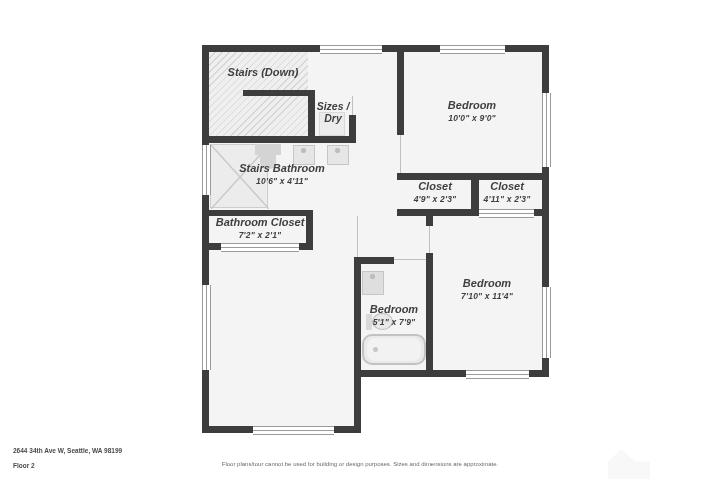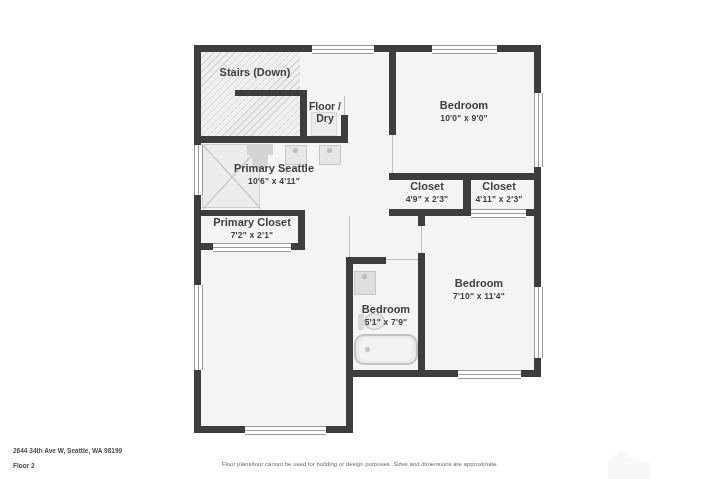--- a/index.html
+++ b/index.html
@@ -1,18 +1,18 @@
 <!DOCTYPE html>
 <html style="--wall: #3d3d3d; --room-fill: #f4f4f4; --label-text: #3f3f3f;"><head>
 <meta charset="utf-8">
 <style>
   html,body{margin:0;padding:0;background:#fff;}
   .stage{position:relative;width:720px;height:479px;background:#fff;overflow:hidden;
          font-family:"Liberation Sans",sans-serif;}
-  .plan{position:absolute;left:8px;top:0;width:700px;height:479px;}
+  .plan{position:absolute;left:16px;top:0;width:700px;height:479px;font-style:italic;}
   .fill{position:absolute;background:var(--room-fill,#f4f4f4);}
   .hatch{position:absolute;background:
       repeating-linear-gradient(135deg,#efefef 0 4px,#d7d7d7 4px 5px);}
   .w{position:absolute;background:var(--wall,#3d3d3d);}
   .win{position:absolute;background:#fff;}
   .win.h{border-top:1px solid #9a9a9a;border-bottom:1px solid #9a9a9a;
          background:linear-gradient(to bottom,#fff 42%,#9a9a9a 42%,#9a9a9a 58%,#fff 58%);}
   .win.v{border-left:1px solid #9a9a9a;border-right:1px solid #9a9a9a;
          background:linear-gradient(to right,#fff 42%,#9a9a9a 42%,#9a9a9a 58%,#fff 58%);}
   .door{position:absolute;background:#c0c0c0;}
@@ -101,28 +101,28 @@
     <div class="door" style="left:378px;top:259px;width:32px;height:1px;"></div>
     <div class="door" style="left:384px;top:135px;width:1px;height:38px;"></div>
     <div class="door" style="left:413px;top:226px;width:1px;height:27px;"></div>
     <div class="door" style="left:336px;top:96px;width:1px;height:19px;"></div>
     <div class="door" style="left:341px;top:216px;width:1px;height:41px;"></div>
 
     <div class="lbl" style="left:247px;top:66px;">
       <span class="nm">Stairs (Down)</span>
     </div>
     <div class="lbl" style="left:317px;top:100px;white-space:normal;width:46px;margin-left:-23px;transform:none;">
-      <span class="nm" style="font-size:10.5px;">Floor / Dry</span>
+      <span class="nm" style="font-size:10.5px;">Sizes / Dry</span>
     </div>
     <div class="lbl" style="left:266px;top:162px;">
-      <span class="nm">Primary Seattle</span>
+      <span class="nm">Stairs Bathroom</span>
       <span class="dm">10'6" x 4'11"</span>
     </div>
     <div class="lbl" style="left:244px;top:216px;">
-      <span class="nm">Primary Closet</span>
+      <span class="nm">Bathroom Closet</span>
       <span class="dm">7'2" x 2'1"</span>
     </div>
     <div class="lbl" style="left:456px;top:99px;">
       <span class="nm">Bedroom</span>
       <span class="dm">10'0" x 9'0"</span>
     </div>
     <div class="lbl" style="left:419px;top:180px;">
       <span class="nm">Closet</span>
       <span class="dm">4'9" x 2'3"</span>
     </div>

